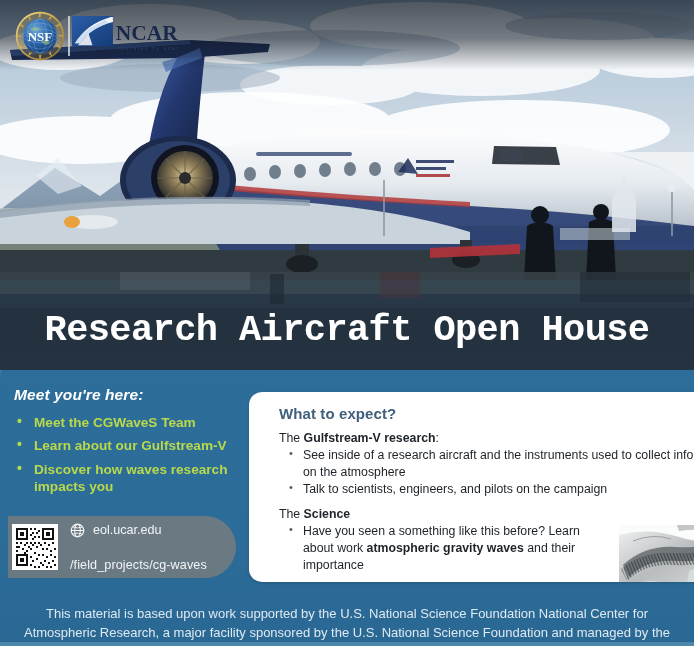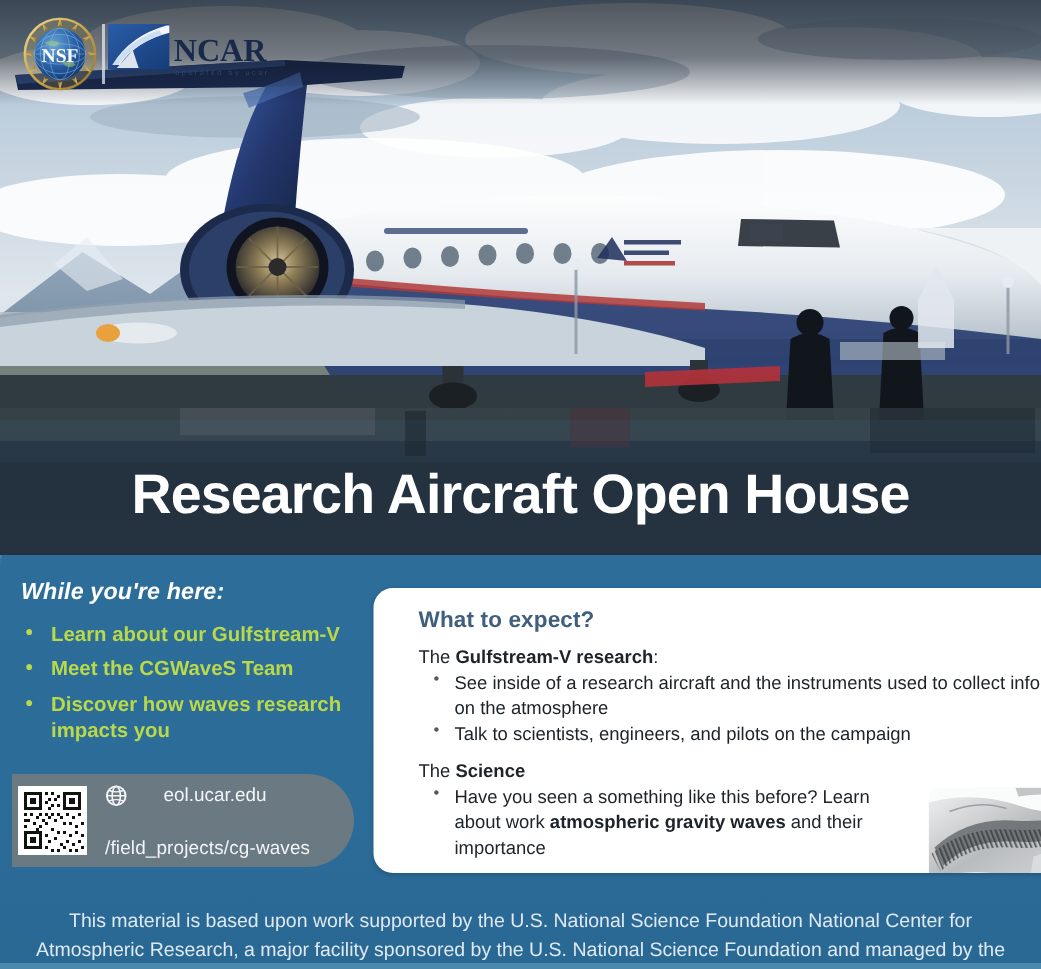--- a/index.html
+++ b/index.html
@@ -79,21 +79,21 @@
     letter-spacing: 0.1px;
     color: #c8e040;
     font-variant: small-caps;
     text-transform: lowercase;
     z-index: 3;
     white-space: nowrap;
   }
   .headline {
     position: absolute; left: 0; top: 37px; width: 694px;
     text-align: center;
-    font-family: Liberation Sans, sans-serif;
+    font-family: Liberation Mono, monospace;
     font-weight: 700;
     font-size: 37px;
     letter-spacing: -0.6px;
     color: #ffffff;
     z-index: 3;
     white-space: nowrap;
   }
 
   
   .left-col {
@@ -131,21 +131,21 @@
     display: flex; align-items: center;
     z-index: 4;
   }
   .qr-code {
     width: 46px; height: 46px; margin-left: 4px;
     background: #ffffff; padding: 2px;
     flex: none;
   }
   .qr-code svg { display:block; width:42px; height:42px; }
   .qr-text { margin-left: 12px; color: #f2f4f5; }
-  .qr-line1 { display:flex; align-items:center; gap:24px; font-size: 12.6px; }
+  .qr-line1 { display:flex; align-items:center; gap:8px; font-size: 12.6px; }
   .globe-icon { width: 15px; height: 15px; display:block; flex:none; }
   .qr-line2 { font-size: 12.6px; margin-top: 20px; letter-spacing: 0.1px; }
 
   
   .card {
     position: absolute; left: 249px; top: 392px;
     width: 508px; height: 190px;
     background: #ffffff;
     border-radius: 13px;
     padding: 13px 16px 10px 30px;
@@ -430,24 +430,24 @@
         <rect x="580" y="0" width="110" height="30" fill="#20262b" opacity="0.55"></rect>
         <rect x="0" y="36" width="694" height="62" fill="#2b3540" opacity="0.7"></rect>
       </svg>
     </div>
     <div class="headline">Research Aircraft Open House</div>
   </div>
 
   <div class="blue-body"></div>
 
   <div class="left-col">
-    <div class="while-here">While you're here:</div>
+    <div class="while-here">Meet you're here:</div>
     <ul class="left-list">
+      <li>Meet the CGWaveS Team</li>
       <li>Learn about our Gulfstream-V</li>
-      <li>Meet the CGWaveS Team</li>
       <li>Discover how waves research impacts you</li>
     </ul>
   </div>
 
   <div class="qr-block">
     <div class="qr-code">
       <svg viewBox="0 0 42 42" shape-rendering="crispEdges" aria-hidden="true">
         <rect width="42" height="42" fill="#fff"></rect>
         <g fill="#111">
           <path d="M2 2h12v12H2zm2 2v8h8V4z"></path>

